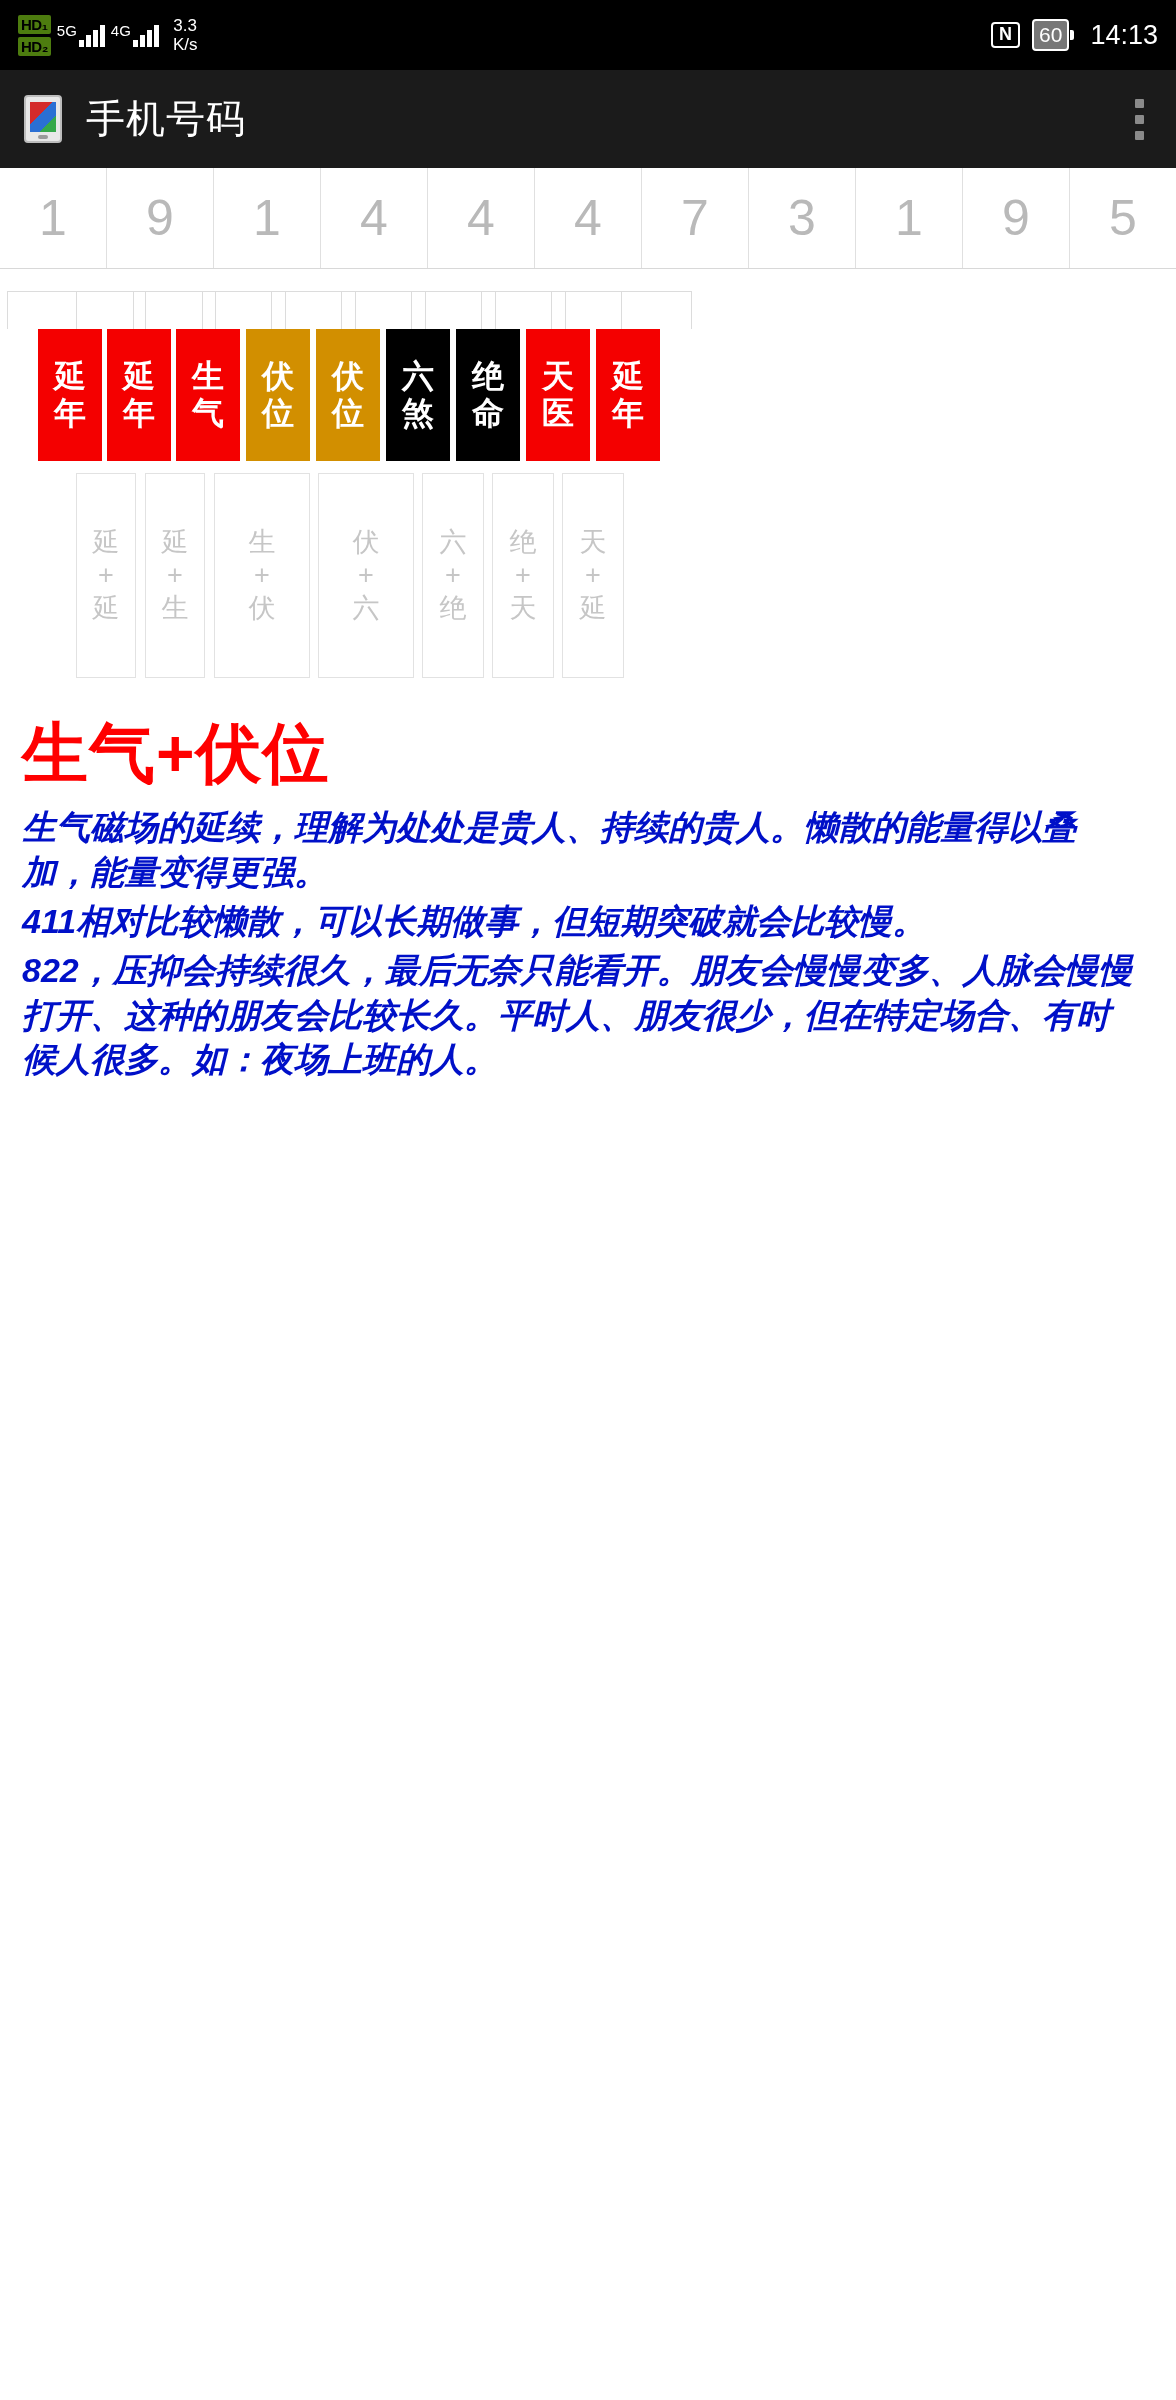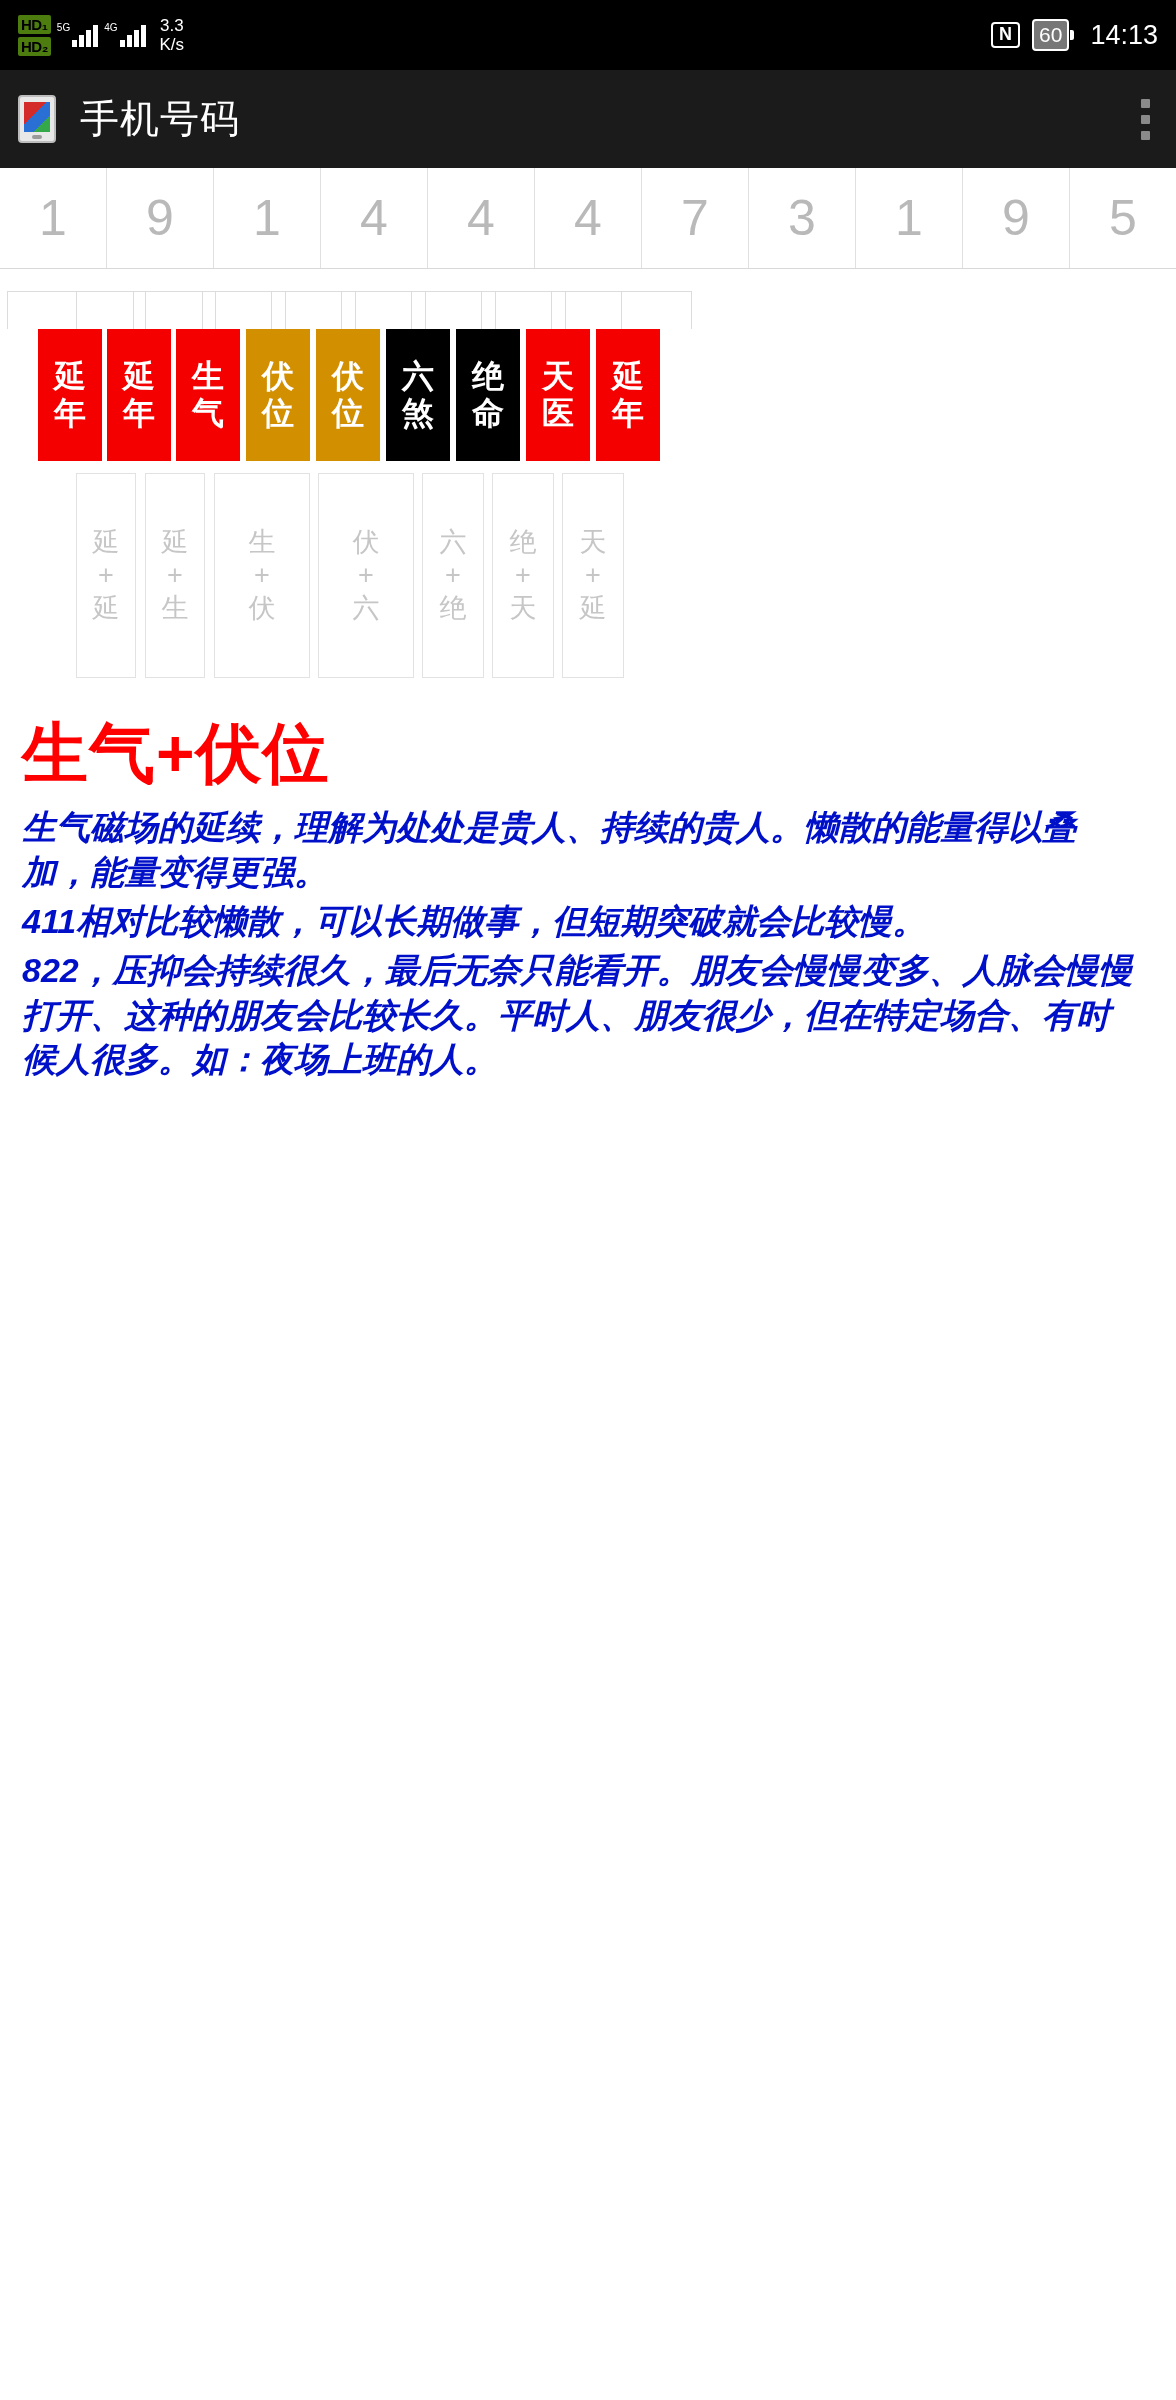--- a/index.html
+++ b/index.html
@@ -46,21 +46,21 @@
     padding: 2px 3px;
     border-radius: 2px;
     letter-spacing: -0.5px;
   }
   .sig-group {
     display: flex;
     align-items: flex-end;
     gap: 2px;
   }
   .sig-label {
-    font-size: 10px;
+    font-size: 15px;
     align-self: flex-start;
     line-height: 1;
   }
   .bars {
     display: flex;
     align-items: flex-end;
     gap: 2px;
     height: 24px;
   }
   .bars i {
@@ -115,21 +115,21 @@
     font-size: 27px;
     margin-left: 4px;
   }
 
   
   .appbar {
     height: 98px;
     background: #1b1b1b;
     display: flex;
     align-items: center;
-    padding: 0 18px;
+    padding: 0 24px;
     box-sizing: border-box;
   }
   .app-icon {
     width: 38px;
     height: 48px;
     border-radius: 4px;
     background: #e8e8e8;
     border: 2px solid #bdbdbd;
     position: relative;
     box-sizing: border-box;

